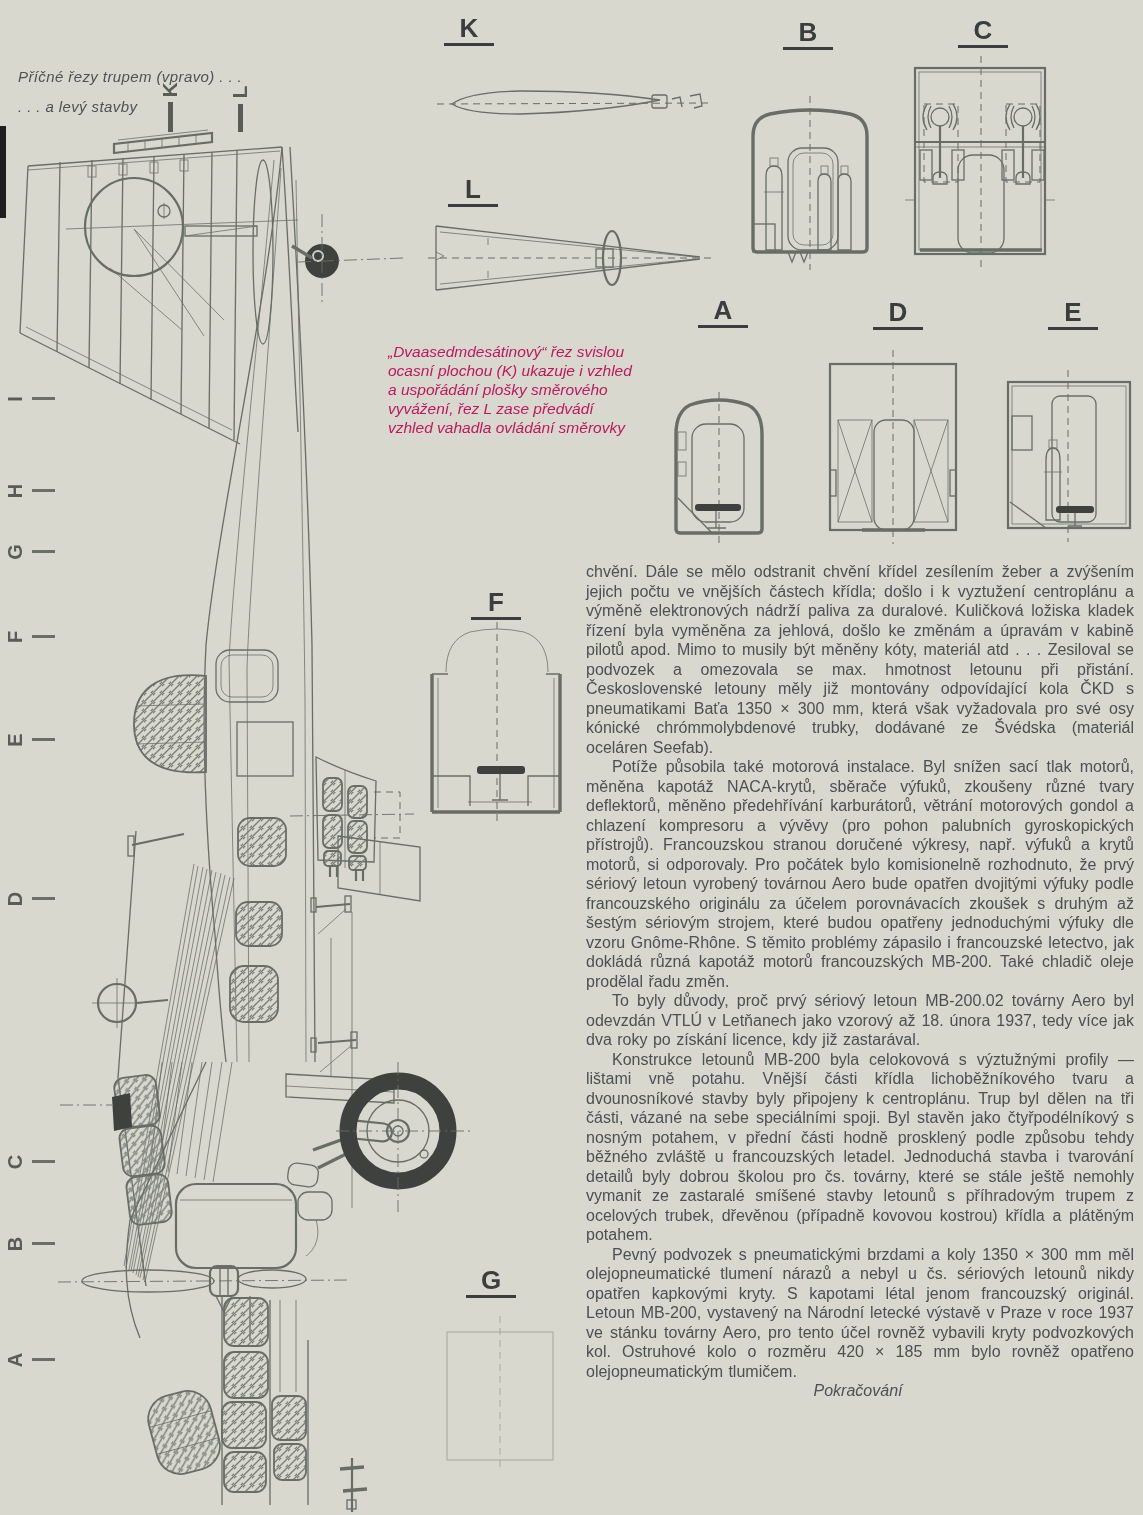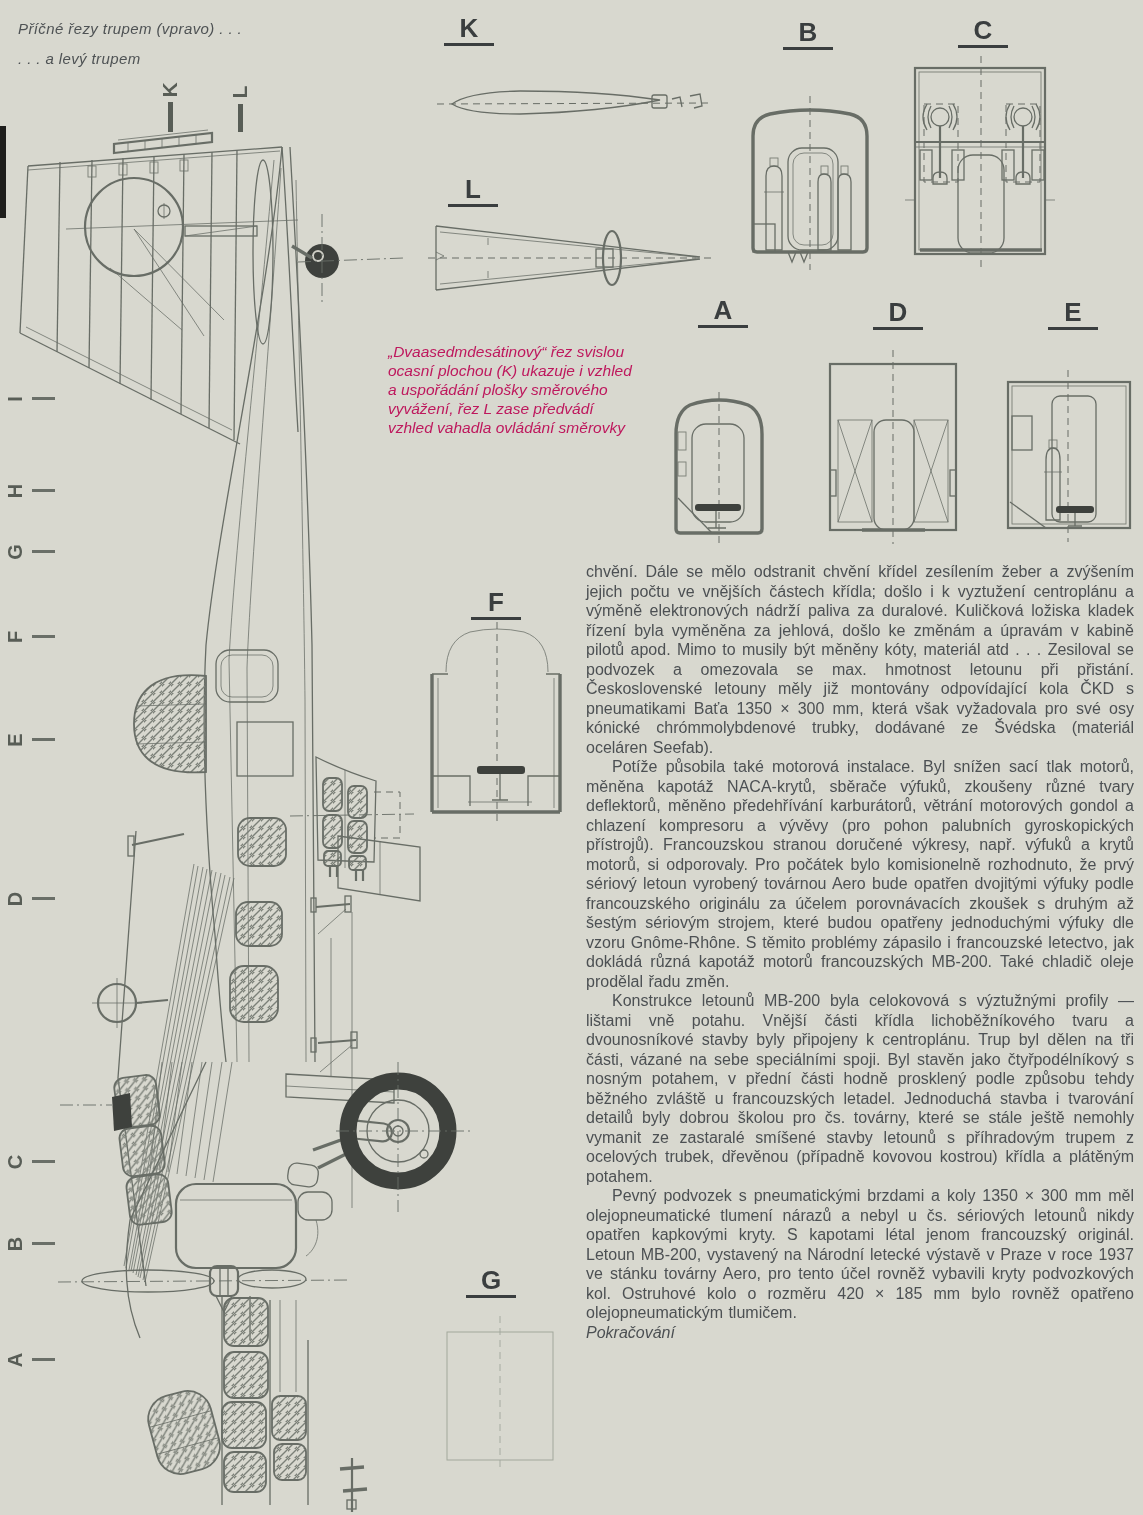--- a/index.html
+++ b/index.html
@@ -27,21 +27,21 @@
   .thin{stroke:var(--line);fill:none;stroke-width:0.9px;opacity:.85;}
   .dash{stroke:var(--line);fill:none;stroke-width:1px;stroke-dasharray:7 5;}
   .dashdot{stroke:var(--line);fill:none;stroke-width:0.9px;stroke-dasharray:13 4 2 4;}
   .hatchfill{fill:url(#hatch);stroke:var(--line);stroke-width:1.8px;}
   .darkfill{fill:var(--fill-dark);stroke:none;}
   .faint{stroke:var(--faint);fill:none;stroke-width:1px;}
   .faintdash{stroke:var(--faint);fill:none;stroke-width:0.9px;stroke-dasharray:7 5;}
 
   .cap-top{
     position:absolute;left:18px;
-    font-style:italic;font-size:15px;color:#4e5254;letter-spacing:.4px;
+    font-style:italic;font-size:15px;color:#4e5254;letter-spacing:.4px;margin-top:48px;
   }
   .fig-caption{
     position:absolute;left:388px;top:342px;width:250px;
     font-style:italic;font-size:15.5px;line-height:19px;color:#be185d;
   }
   .sec-label{
     position:absolute;width:50px;text-align:center;
     font-weight:bold;font-size:26px;color:var(--label);
     border-bottom:3px solid var(--label);padding-bottom:1px;line-height:28px;
   }
@@ -59,33 +59,33 @@
   .scan-bar{position:absolute;left:0;top:126px;width:6px;height:92px;background:#1e1e1c;}
 
   .article{
     position:absolute;left:586px;top:562px;width:548px;
     font-size:16px;line-height:19.5px;color:var(--text);
     text-align:justify;word-spacing:1px;
   }
   .article p{margin:0;}
   .article p.ind{text-indent:26px;}
   .continuation{
-    font-style:italic;text-align:left;padding-right:4px;margin-top:5px;
+    font-style:italic;text-align:center;padding-right:4px;margin-top:5px;
     color:var(--text);font-size:16px;
   }
 </style>
 </head>
 <body>
 
 <div class="page">
 
   <div class="scan-bar"></div>
 
   <div class="cap-top" style="top:20px;">Příčné řezy trupem (vpravo) . . .</div>
-  <div class="cap-top" style="top:50px;">. . . a levý trupem</div>
+  <div class="cap-top" style="top:50px;">. . . a levý stavby</div>
 
   <svg class="vector-layer" viewBox="0 0 1143 1515">
     <defs>
       <pattern id="hatch" width="9" height="9" patternUnits="userSpaceOnUse" patternTransform="rotate(0)">
         <path d="M0,9 L9,0 M-2,4 L4,-2 M5,11 L11,5" stroke="#7b8078" stroke-width="1.4" fill="none"></path>
       </pattern>
     </defs>
 
     <g>
 
@@ -390,18 +390,19 @@
   <div class="top-marker" style="left:158px;top:78px;">K</div>
   <div class="top-marker-bar" style="left:168px;top:102px;height:30px;"></div>
   <div class="top-marker" style="left:228px;top:80px;">L</div>
   <div class="top-marker-bar" style="left:238px;top:104px;height:28px;"></div>
 
   <div class="fig-caption">„Dvaasedmdesátinový“ řez svislou ocasní plochou (K) ukazuje i vzhled a uspořádání plošky směrového vyvážení, řez L zase předvádí vzhled vahadla ovládání směrovky</div>
 
   <div class="article">
     <p>chvění. Dále se mělo odstranit chvění křídel zesílením žeber a zvýšením jejich počtu ve vnějších částech křídla; došlo i k vyztužení centroplánu a výměně elektronových nádrží paliva za duralové. Kuličková ložiska kladek řízení byla vyměněna za jehlová, došlo ke změnám a úpravám v kabině pilotů apod. Mimo to musily být měněny kóty, materiál atd . . . Zesiloval se podvozek a omezovala se max. hmotnost letounu při přistání. Československé letouny měly již montovány odpovídající kola ČKD s pneumatikami Baťa 1350 × 300 mm, která však vyžadovala pro své osy kónické chrómmolybdenové trubky, dodávané ze Švédska (materiál oceláren Seefab).</p>
     <p class="ind">Potíže působila také motorová instalace. Byl snížen sací tlak motorů, měněna kapotáž NACA-krytů, sběrače výfuků, zkoušeny různé tvary deflektorů, měněno předehřívání karburátorů, větrání motorových gondol a chlazení kompresoru a vývěvy (pro pohon palubních gyroskopických přístrojů). Francouzskou stranou doručené výkresy, např. výfuků a krytů motorů, si odporovaly. Pro počátek bylo komisionelně rozhodnuto, že prvý sériový letoun vyrobený továrnou Aero bude opatřen dvojitými výfuky podle francouzského originálu za účelem porovnávacích zkoušek s druhým až šestým sériovým strojem, které budou opatřeny jednoduchými výfuky dle vzoru Gnôme-Rhône. S těmito problémy zápasilo i francouzské letectvo, jak dokládá různá kapotáž motorů francouzských MB-200. Také chladič oleje prodělal řadu změn.</p>
+    <p class="ind">To byly důvody, proč prvý sériový letoun MB-200.02 továrny Aero byl odevzdán VTLÚ v Letňanech jako vzorový až 18. února 1937, tedy více jak dva roky po získání licence, kdy již zastarával.</p>
     <p class="ind">Konstrukce letounů MB-200 byla celokovová s výztužnými profily — lištami vně potahu. Vnější části křídla lichoběžníkového tvaru a dvounosníkové stavby byly připojeny k centroplánu. Trup byl dělen na tři části, vázané na sebe speciálními spoji. Byl stavěn jako čtyřpodélníkový s nosným potahem, v přední části hodně prosklený podle způsobu tehdy běžného zvláště u francouzských letadel. Jednoduchá stavba i tvarování detailů byly dobrou školou pro čs. továrny, které se stále ještě nemohly vymanit ze zastaralé smíšené stavby letounů s příhradovým trupem z ocelových trubek, dřevěnou (případně kovovou kostrou) křídla a plátěným potahem.</p>
     <p class="ind">Pevný podvozek s pneumatickými brzdami a koly 1350 × 300 mm měl olejopneumatické tlumení nárazů a nebyl u čs. sériových letounů nikdy opatřen kapkovými kryty. S kapotami létal jenom francouzský originál. Letoun MB-200, vystavený na Národní letecké výstavě v Praze v roce 1937 ve stánku továrny Aero, pro tento účel rovněž vybavili kryty podvozkových kol. Ostruhové kolo o rozměru 420 × 185 mm bylo rovněž opatřeno olejopneumatickým tlumičem.</p>
     <p class="continuation">Pokračování</p>
   </div>
 
 </div>
 
 </body></html>

